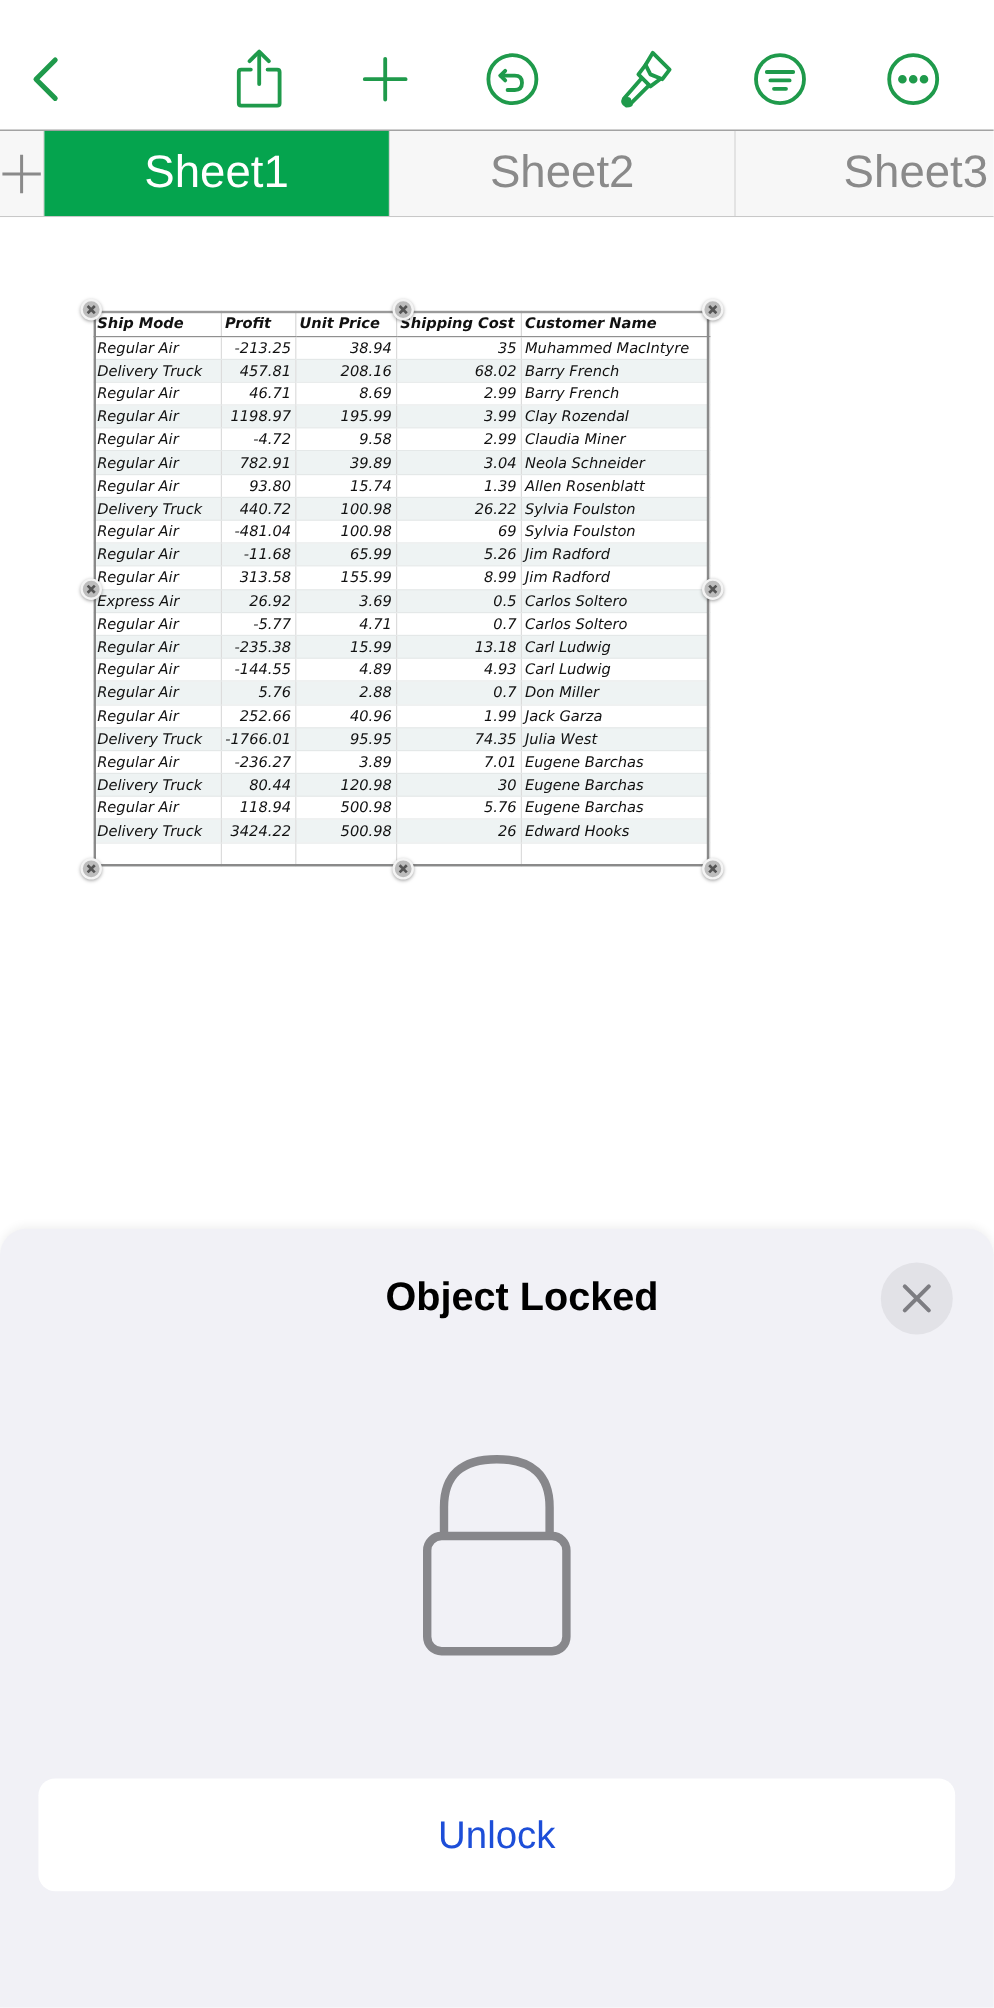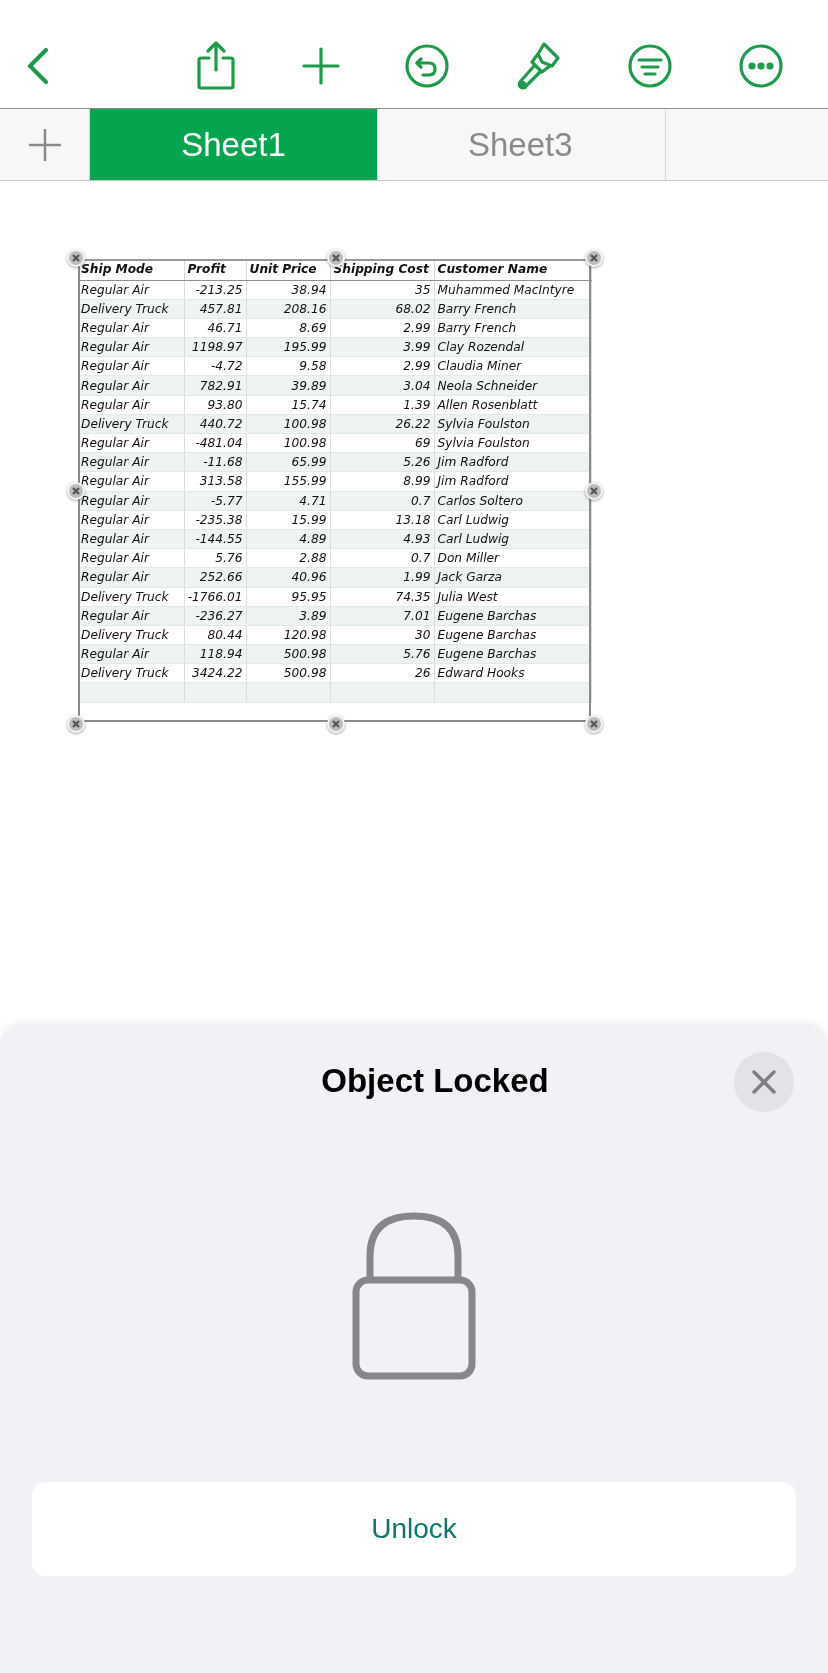--- a/index.html
+++ b/index.html
@@ -4,40 +4,40 @@
 <style>
   * { box-sizing: border-box; margin: 0; padding: 0; }
   html, body { width: 828px; height: 1673px; background: #ffffff; overflow: hidden; font-family: "Liberation Sans", sans-serif; }
   .toolbar { position: absolute; top: 0; left: 0; width: 828px; height: 108px; background: #fff; }
   .tb-btn { position: absolute; top: 38px; width: 56px; height: 56px; display: flex; align-items: center; justify-content: center; cursor: pointer; }
   .tb-btn svg { stroke: #1f9a4b; fill: none; stroke-width: 3.2; stroke-linecap: round; stroke-linejoin: round; }
 
   .tabbar { position: absolute; top: 108px; left: 0; width: 828px; height: 73px; border-top: 1.5px solid #8e8e8e; border-bottom: 1px solid #c8c8c8; background: #f7f7f7; display: flex; overflow: hidden; }
   .tab-add { width: 90px; height: 100%; display: flex; align-items: center; justify-content: center; border-right: 1px solid #d6d6d6; cursor: pointer; }
   .tab-add svg { stroke: #8a8a8a; stroke-width: 2.5; }
-  .tab { width: 288px; flex: none; height: 100%; display: flex; align-items: center; justify-content: center; font-size: 33px; color: #8a8a8a; border-right: 1px solid #d6d6d6; cursor: pointer; }
+  .tab { width: 288px; flex: none; height: 100%; display: flex; align-items: center; justify-content: center; font-size: 38px; color: #8a8a8a; border-right: 1px solid #d6d6d6; cursor: pointer; }
   .tab.active { background: #05a44e; color: #ffffff; }
 
   .canvas { position: absolute; top: 181px; left: 0; width: 828px; height: 840px; background: #fff; }
   .tbl-wrap { position: absolute; left: 78px; top: 78px; width: 513px; }
   table { border-collapse: collapse; width: 513px; font-family: "DejaVu Sans", sans-serif; font-style: italic; font-size: 12.2px; color: #111; table-layout: fixed; }
   th { text-align: left; font-weight: bold; height: 21px; padding: 0 3px; border-right: 1px solid #d8d8d8; border-bottom: 1.5px solid #909090; white-space: nowrap; overflow: hidden; margin-top: 11px; }
   td { height: 19.2px; padding: 0 3px; border-right: 1px solid #dcdcdc; border-bottom: 1px solid #e4e8e8; white-space: nowrap; overflow: hidden; }
   tr:nth-child(even) td { background: #eef3f3; }
   td.num { text-align: right; }
   .tbl-border { position: absolute; left: 0; top: 0; width: 513px; border-left: 2px solid #8a8a8a; border-bottom: 2px solid #8a8a8a; border-top: 2px solid #9a9a9a; border-right: 2px solid #8a8a8a; pointer-events: none; }
   .handle { position: absolute; width: 18px; height: 18px; border-radius: 50%; background: #bdbdbd; border: 2px solid #f4f4f4; box-shadow: 0 1px 3px rgba(0,0,0,0.35); display: flex; align-items: center; justify-content: center; cursor: pointer; }
   .handle svg { stroke: #555; stroke-width: 2.2; }
 
   .sheet { position: absolute; left: 0; top: 1024px; width: 828px; height: 649px; background: #f1f1f6; border-radius: 22px 22px 0 0; box-shadow: 0 -2px 8px rgba(0,0,0,0.06); }
   .sheet-title { position: absolute; top: 38px; left: 0; width: 828px; text-align: center; font-size: 33px; font-weight: bold; color: #000; padding-left: 42px; }
   .sheet-close { position: absolute; left: 734px; top: 28px; width: 60px; height: 60px; border-radius: 50%; background: #e2e2e7; display: flex; align-items: center; justify-content: center; cursor: pointer; }
   .sheet-close svg { stroke: #7d7d82; stroke-width: 3.4; stroke-linecap: round; }
   .lock { position: absolute; left: 352px; top: 186px; }
-  .unlock-btn { position: absolute; left: 32px; top: 458px; width: 764px; height: 94px; background: #fff; border-radius: 14px; display: flex; align-items: center; justify-content: center; font-size: 28px; color: #0f766e; cursor: pointer; }
+  .unlock-btn { position: absolute; left: 32px; top: 458px; width: 764px; height: 94px; background: #fff; border-radius: 14px; display: flex; align-items: center; justify-content: center; font-size: 32px; color: #1d4ed8; cursor: pointer; }
 </style>
 </head>
 <body>
 
 <div class="toolbar">
   <div class="tb-btn" style="left:10px">
     <svg width="40" height="44" viewBox="0 0 40 44">
         <path d="M28 6 L12 22 L28 38" stroke-width="4.2"></path>
       </svg>
   </div>
@@ -84,20 +84,21 @@
   </div>
 </div>
 
 <div class="tabbar">
   <div class="tab-add">
     <svg width="36" height="36" viewBox="0 0 36 36">
         <path d="M18 2 L18 34 M2 18 L34 18"></path>
       </svg>
   </div>
   <div class="tab active">Sheet1</div>
+  <div class="tab">Sheet2</div>
   <div class="tab" style="justify-content:flex-start;padding-left:90px">Sheet3</div>
 </div>
 
 <div class="canvas">
   <div class="tbl-wrap">
     <table>
       <colgroup>
         <col style="width:106px">
           <col style="width:62px">
           <col style="width:84px">
@@ -185,20 +186,27 @@
             <td>Jim Radford</td>
           </tr>
           <tr>
             <td>Regular Air</td>
             <td class="num">313.58</td>
             <td class="num">155.99</td>
             <td class="num">8.99</td>
             <td>Jim Radford</td>
           </tr>
           <tr>
+            <td>Express Air</td>
+            <td class="num">26.92</td>
+            <td class="num">3.69</td>
+            <td class="num">0.5</td>
+            <td>Carlos Soltero</td>
+          </tr>
+          <tr>
             <td>Regular Air</td>
             <td class="num">-5.77</td>
             <td class="num">4.71</td>
             <td class="num">0.7</td>
             <td>Carlos Soltero</td>
           </tr>
           <tr>
             <td>Regular Air</td>
             <td class="num">-235.38</td>
             <td class="num">15.99</td>

